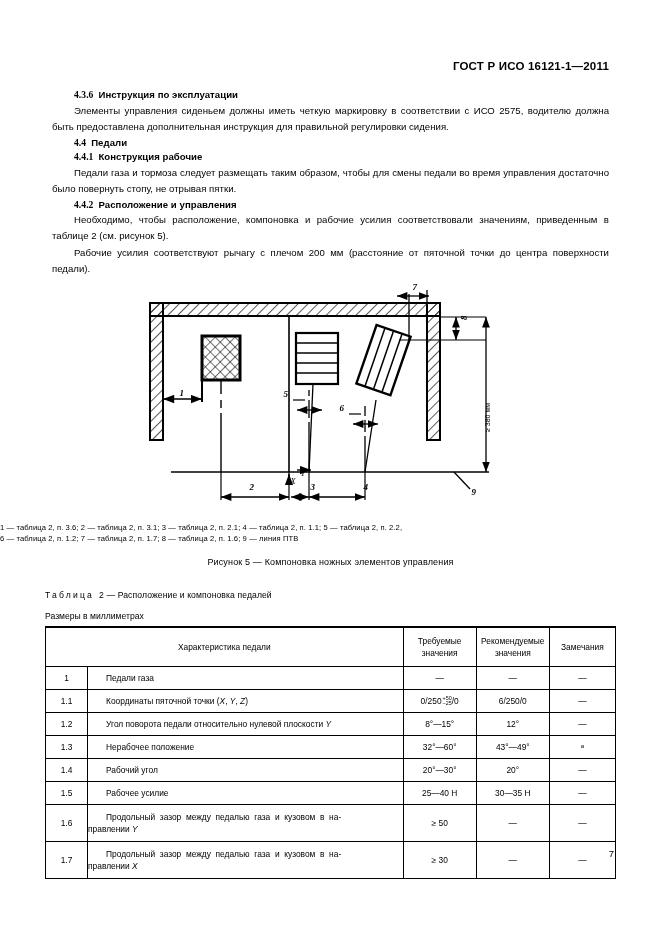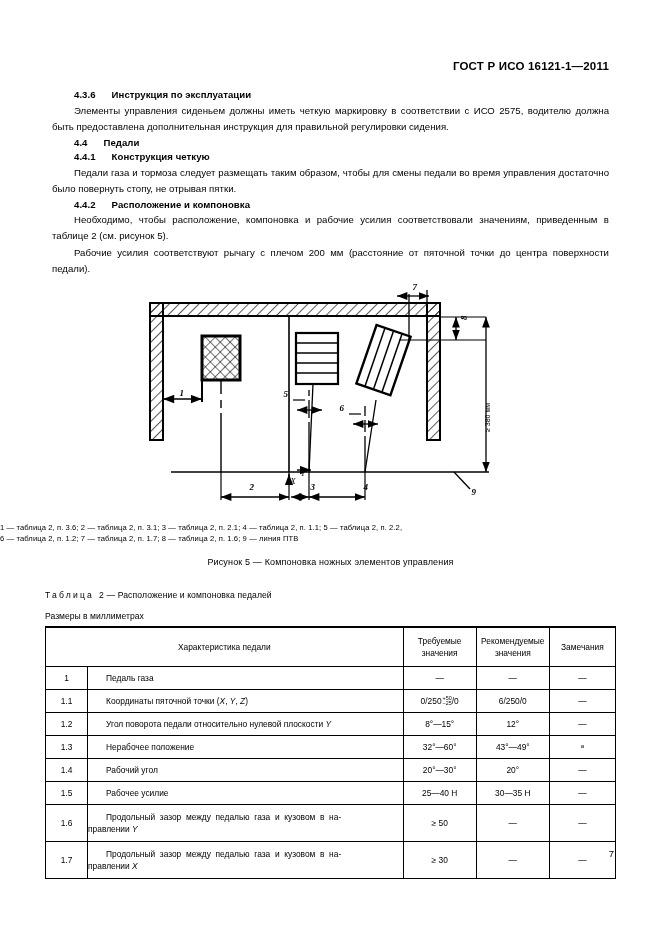--- a/index.html
+++ b/index.html
@@ -41,21 +41,21 @@
     width: 557px;
   }
   .h-sub {
     font-size: 9.6px;
     font-weight: bold;
     margin: 0 0 1px 0;
     padding-left: 22px;
     line-height: 13.5px;
     letter-spacing: 0.05px;
   }
-  .h-sub .num { margin-right: 16px; }
+  .h-sub .num { margin-right: 5px; font-family: Liberation Serif, serif; }
   .para {
     font-size: 9.6px;
     line-height: 16px;
     margin: 0 0 1px 0;
     text-align: justify;
     text-indent: 22px;
     letter-spacing: 0.02px;
   }
 
   
@@ -195,24 +195,24 @@
 
   <div class="doc-header">ГОСТ Р ИСО 16121-1—2011</div>
 
   <div class="body-text">
 
     <div class="h-sub"><span class="num">4.3.6</span><span>Инструкция по эксплуатации</span></div>
     <p class="para">Элементы управления сиденьем должны иметь четкую маркировку в соответствии с ИСО 2575, водителю должна быть предоставлена дополнительная инструкция для правильной регулировки сидения.</p>
 
     <div class="h-sub"><span class="num">4.4</span><span>Педали</span></div>
 
-    <div class="h-sub"><span class="num">4.4.1</span><span>Конструкция четкую</span></div>
+    <div class="h-sub"><span class="num">4.4.1</span><span>Конструкция рабочие</span></div>
     <p class="para">Педали газа и тормоза следует размещать таким образом, чтобы для смены педали во время управления достаточно было повернуть стопу, не отрывая пятки.</p>
 
-    <div class="h-sub"><span class="num">4.4.2</span><span>Расположение и компоновка</span></div>
+    <div class="h-sub"><span class="num">4.4.2</span><span>Расположение и управления</span></div>
     <p class="para">Необходимо, чтобы расположение, компоновка и рабочие усилия соответствовали значениям, приведенным в таблице 2 (см. рисунок 5).</p>
     <p class="para">Рабочие усилия соответствуют рычагу с плечом 200 мм (расстояние от пяточной точки до центра поверхности педали).</p>
   </div>
 
   <div class="figure">
     <div class="fig-canvas">
       <svg width="380" height="232" viewBox="0 0 380 232">
         <defs>
           <pattern id="hatchA" width="7" height="7" patternTransform="rotate(45)" patternUnits="userSpaceOnUse">
             <line x1="0" y1="0" x2="0" y2="7" stroke="#000" stroke-width="1.3"></line>
@@ -371,21 +371,21 @@
           </td>
           <td class="hdr-cell">
             <div>Рекомендуемые</div>
             <div>значения</div>
           </td>
           <td class="hdr-cell">Замечания</td>
         </tr>
 
         <tr>
           <td class="row-cell c-num">1</td>
-          <td class="row-cell char-text bold">Педаль газа</td>
+          <td class="row-cell char-text bold">Педали газа</td>
           <td class="row-cell c-req dash">—</td>
           <td class="row-cell c-rec dash">—</td>
           <td class="row-cell c-note dash">—</td>
         </tr>
 
         <tr>
           <td class="row-cell c-num">1.1</td>
           <td class="row-cell char-text">Координаты пяточной точки (<span class="ital">X</span>, <span class="ital">Y</span>, <span class="ital">Z</span>)</td>
           <td class="row-cell c-req"><span>0/250</span><span class="frac"><span>+50</span><span>−25</span></span><span>/0</span></td>
           <td class="row-cell c-rec">6/250/0</td>

